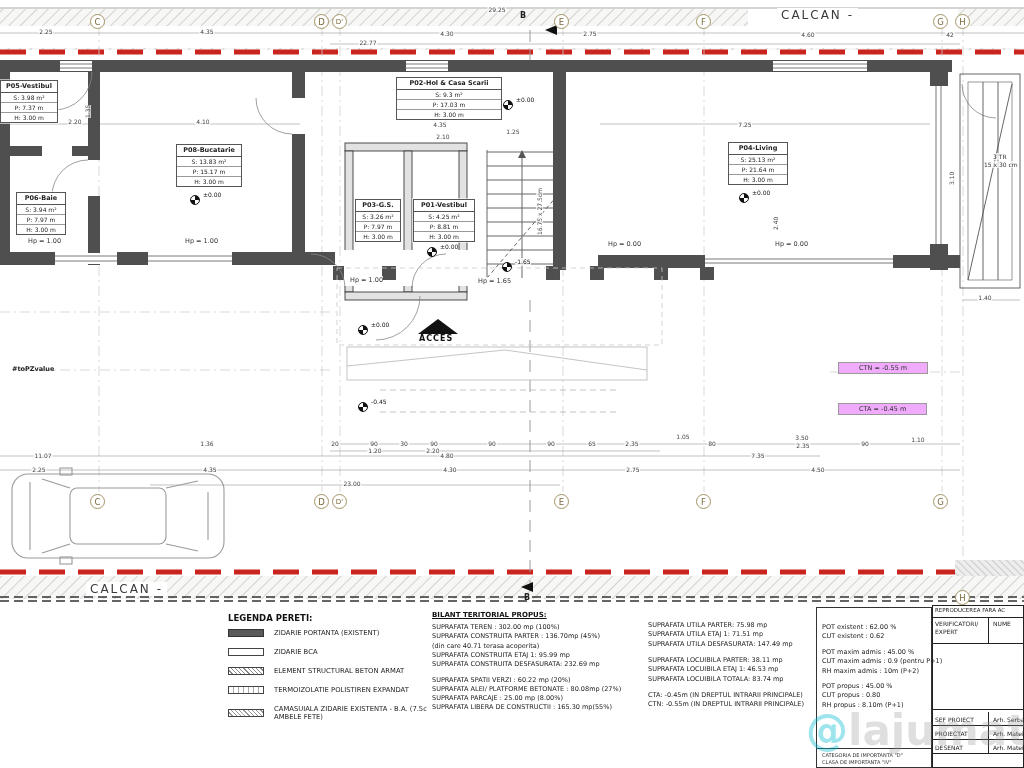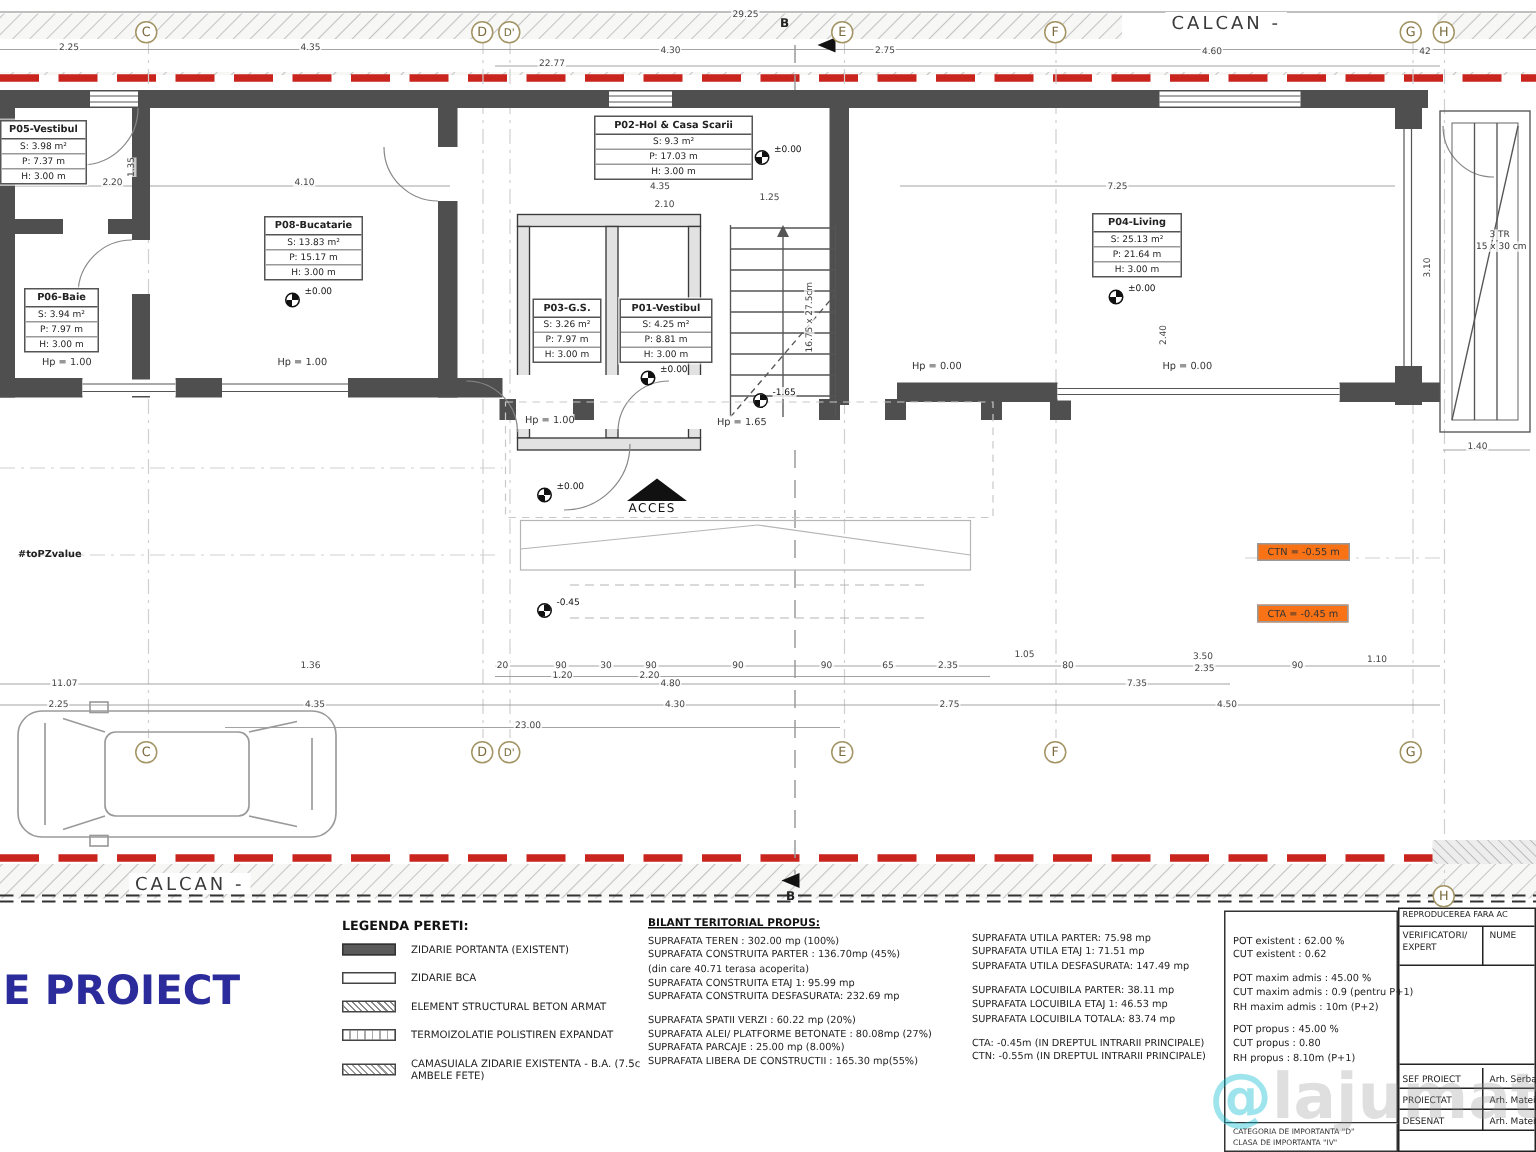--- a/index.html
+++ b/index.html
@@ -9,24 +9,24 @@
   #anno{position:absolute;left:0;top:0;width:1024px;height:768px;z-index:4;pointer-events:none;}
   .dim{position:absolute;font-size:6px;color:#444;transform:translateX(-50%);background:rgba(255,255,255,.75);padding:0 1px;line-height:7px;white-space:nowrap;}
   .dimv{position:absolute;font-size:6px;color:#444;transform:rotate(-90deg);transform-origin:left top;background:rgba(255,255,255,.7);line-height:7px;white-space:nowrap;}
   .hp{position:absolute;font-size:6.5px;color:#333;background:rgba(255,255,255,.8);line-height:8px;white-space:nowrap;}
   .lvl{position:absolute;width:10px;height:10px;border-radius:50%;border:1px solid #111;box-sizing:border-box;
        background:conic-gradient(#111 0 90deg,#fff 90deg 180deg,#111 180deg 270deg,#fff 270deg 360deg);}
   .lvl-txt{position:absolute;font-size:6px;color:#111;background:rgba(255,255,255,.8);line-height:8px;white-space:nowrap;}
   .bubble{position:absolute;width:15px;height:15px;border-radius:50%;border:1px solid #a39464;background:#fff;
           color:#7a6a3a;font-size:8.5px;line-height:15px;text-align:center;box-sizing:border-box;white-space:nowrap;}
   .calcan{position:absolute;font-size:12px;letter-spacing:2px;color:#3a3a3a;background:#fff;padding:0 4px;line-height:14px;white-space:nowrap;}
-  .acces{position:absolute;font-size:8px;font-weight:normal;letter-spacing:1px;color:#111;line-height:9px;}
+  .acces{position:absolute;font-size:8px;font-weight:bold;letter-spacing:1px;color:#111;line-height:9px;}
   .tiny{position:absolute;font-size:6px;color:#333;line-height:7px;white-space:nowrap;background:rgba(255,255,255,.7);}
   .tiny-dark{position:absolute;font-size:6.5px;font-weight:bold;color:#222;line-height:7px;white-space:nowrap;}
-  .ctbox{position:absolute;font-size:6.5px;color:#333;border:0.5px solid #999;background:#f97316;padding:1px 6px;line-height:8px;white-space:nowrap;}
+  .ctbox{position:absolute;font-size:6.5px;color:#333;border:0.5px solid #999;background:#f0abfc;padding:1px 20px;line-height:8px;white-space:nowrap;}
   .room{position:absolute;background:#fff;border:1px solid #555;font-size:6px;line-height:9px;text-align:center;z-index:5;box-shadow:0 0 0 1px rgba(255,255,255,.6);}
   .room .rn{font-weight:bold;font-size:6.5px;border-bottom:1px solid #555;padding:1px 2px;white-space:nowrap;}
   .room .rr{border-bottom:0.5px solid #999;padding:0 2px;}
   .room .rr:last-child{border-bottom:none;}
   
   .panel-title{position:absolute;font-weight:bold;color:#111;}
   #legend-title{left:228px;top:613px;font-size:8.5px;}
   .leg-item{position:absolute;left:228px;display:flex;align-items:center;gap:10px;font-size:6.8px;color:#222;line-height:8px;}
   .sw{width:36px;height:8px;border:1px solid #444;flex:0 0 auto;box-sizing:border-box;}
   .sw-solid-dark{background:#5a5a5a;border-color:#333;}
@@ -420,21 +420,20 @@
       <div class="tcol-line" style="left: 822px; top: 657.2px;">CUT maxim admis : 0.9 (pentru P+1)</div>
       <div class="tcol-line" style="left: 822px; top: 666.6px;">RH  maxim admis : 10m (P+2)</div>
       <div class="tcol-line" style="left: 822px; top: 682px;">POT propus : 45.00 %</div>
       <div class="tcol-line" style="left: 822px; top: 691.4px;">CUT propus : 0.80</div>
       <div class="tcol-line" style="left: 822px; top: 700.8px;">RH  propus : 8.10m (P+1)</div>
       <div class="cat-line" style="left: 822px; top: 752px;">CATEGORIA DE IMPORTANTA "D"</div>
       <div class="cat-line" style="left: 822px; top: 759px;">CLASA DE IMPORTANTA "IV"</div>
     </div>
 
   <div id="proj-text">
-    <div>E PROIECT</div>
   </div>
 
   <div id="legend-title" class="panel-title">LEGENDA PERETI:</div>
   <div id="legend-items"></div>
 
   <div id="bilant-title" class="panel-title">BILANT TERITORIAL PROPUS:</div>
   <div id="bilant-lines"></div>
   <div id="utila-lines"></div>
 
   <div id="regim-box"></div>

